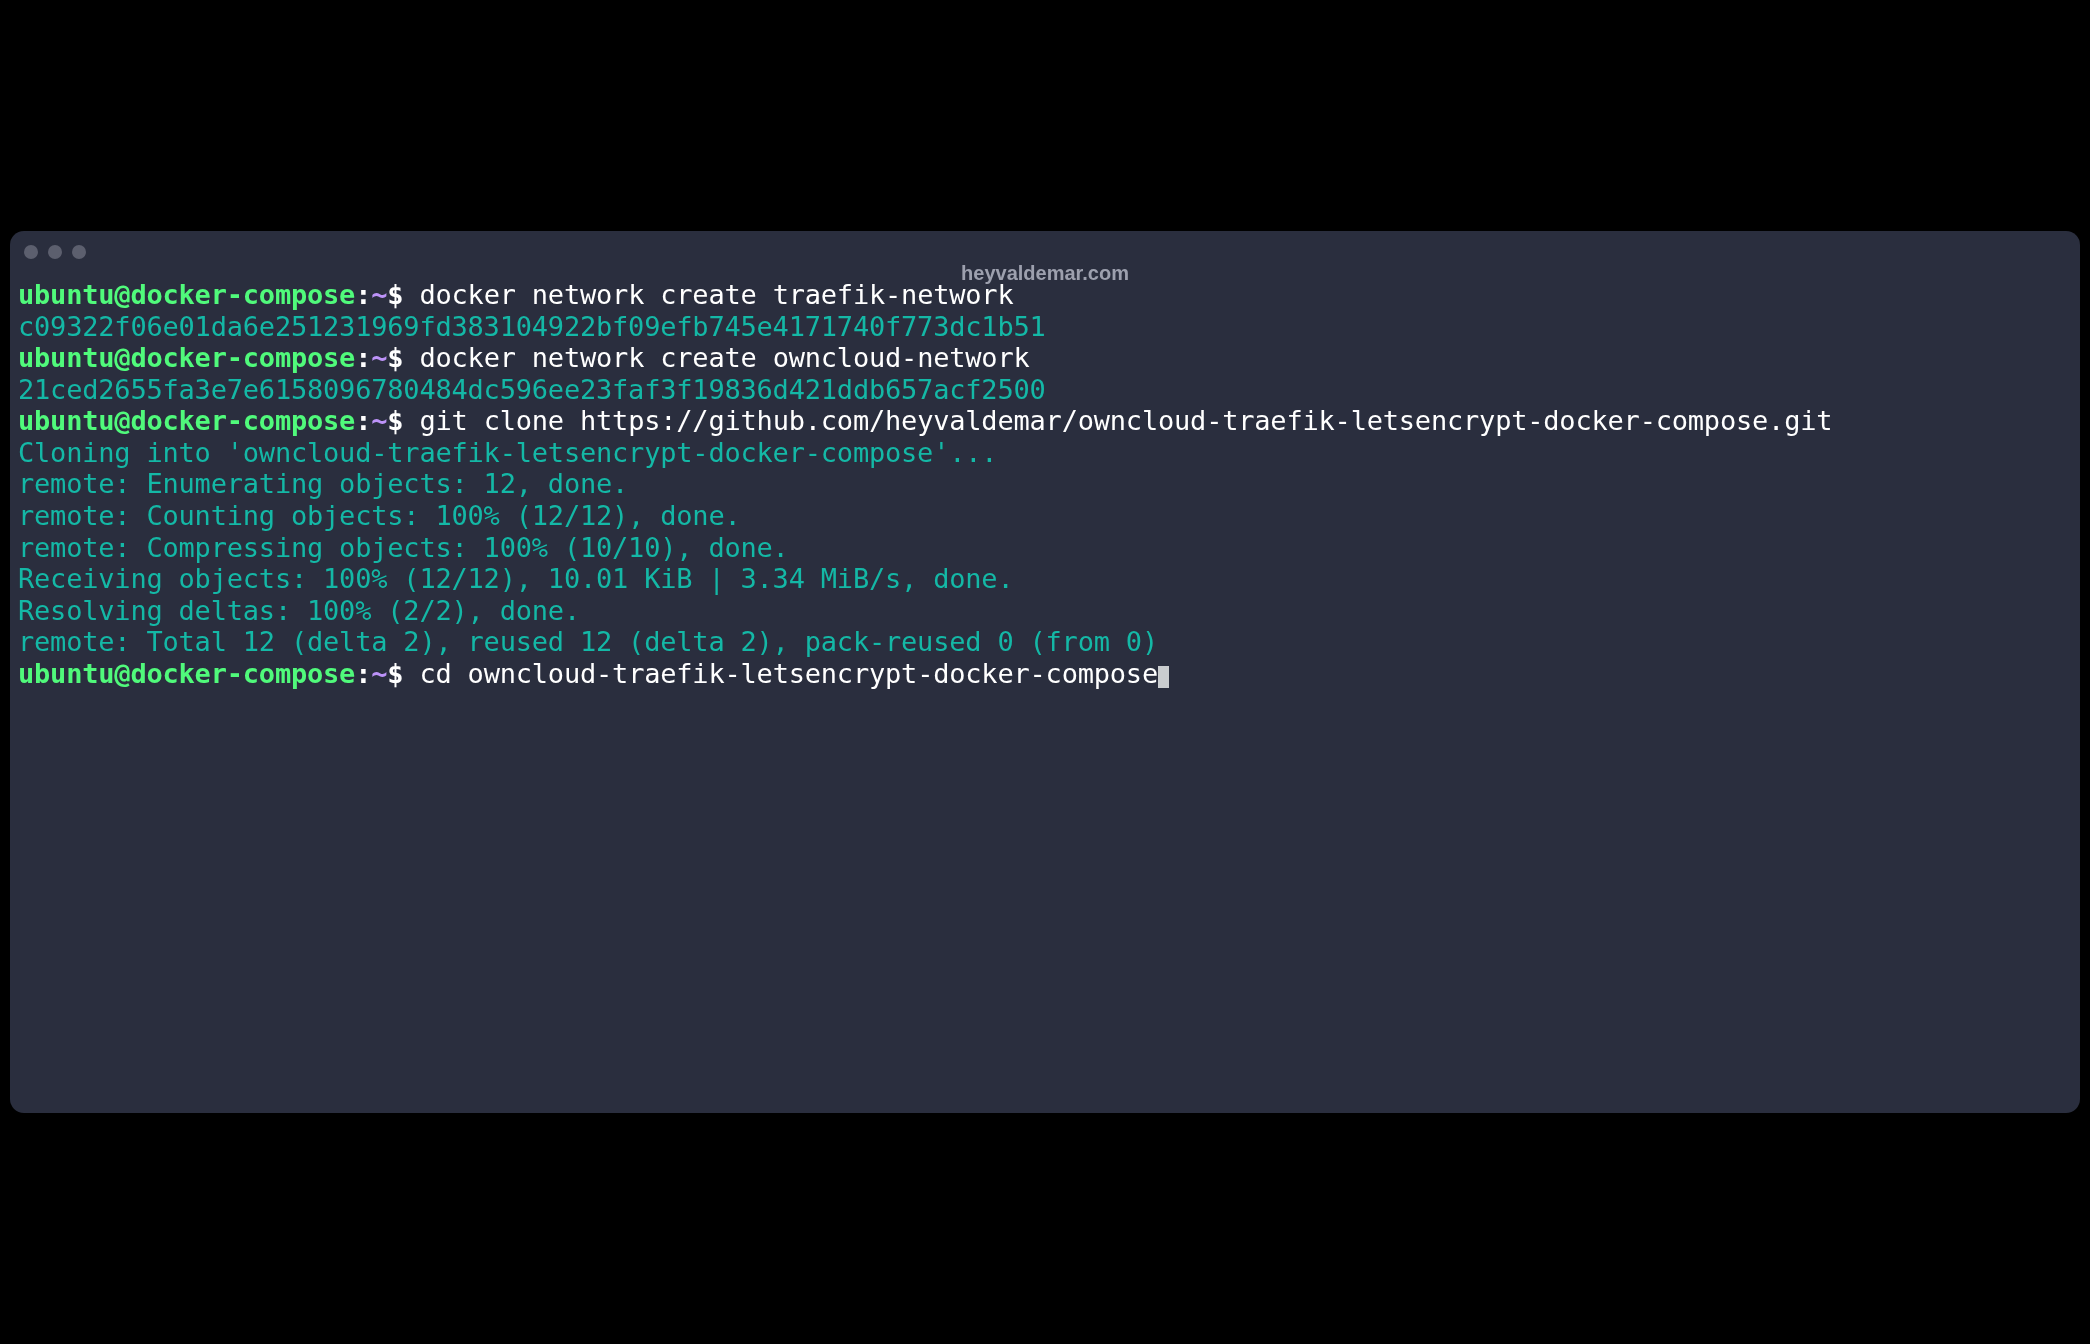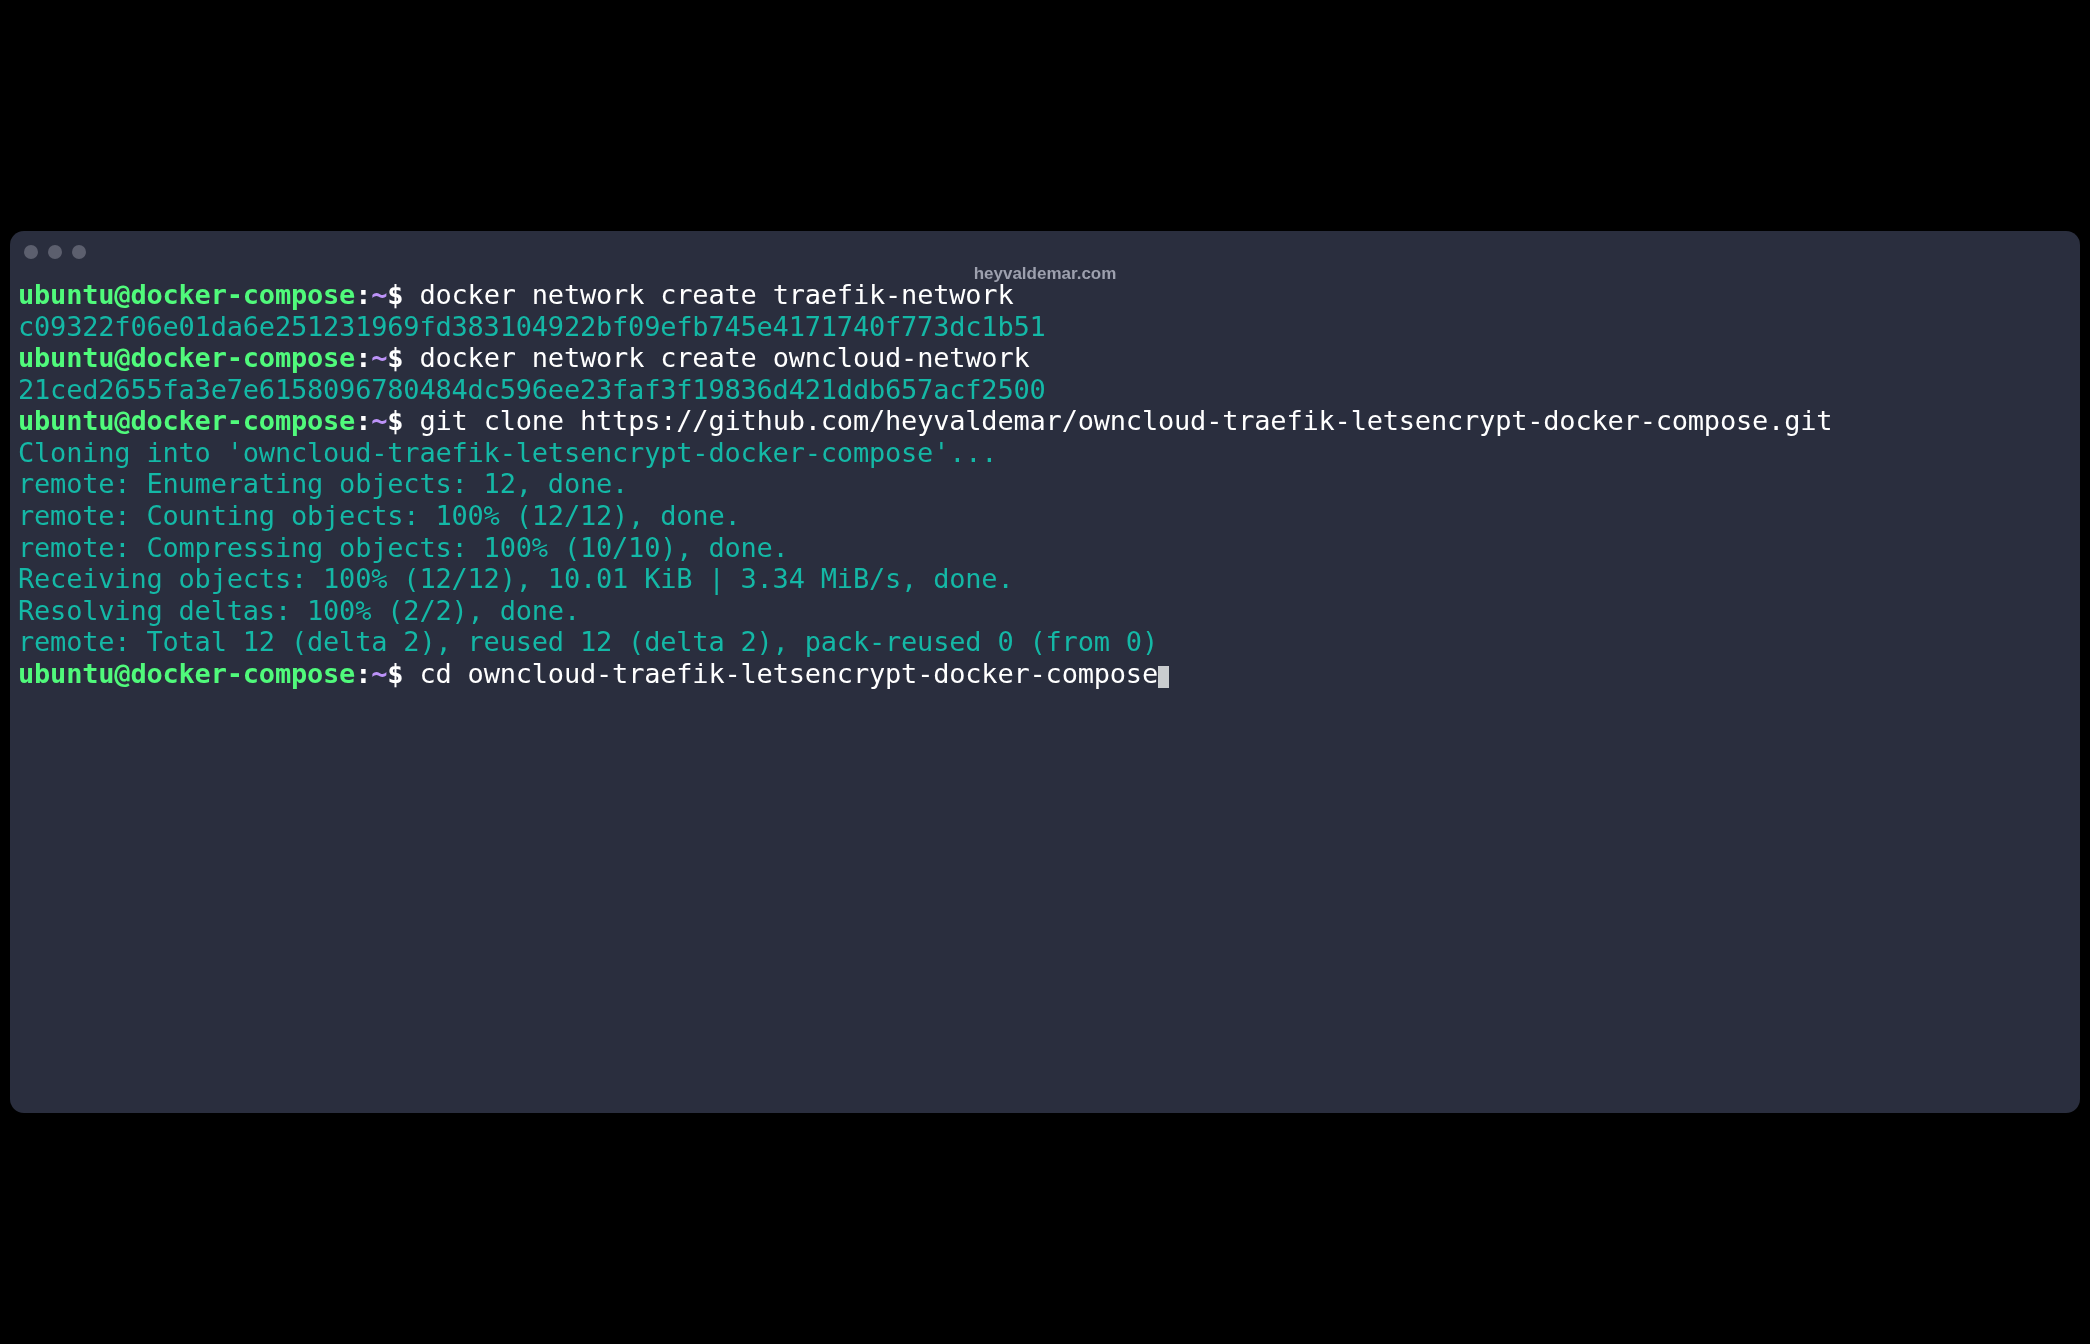--- a/index.html
+++ b/index.html
@@ -43,21 +43,21 @@
       width: 14px;
       height: 14px;
       border-radius: 50%;
       background: #5c5f6e;
     }
     .window-title {
       position: absolute;
       left: 50%;
       transform: translateX(-50%);
       color: #9da0ae;
-      font-size: 17px;
+      font-size: 20px;
       font-weight: 600;
       font-family: -apple-system, BlinkMacSystemFont, "Segoe UI", Helvetica, Arial, sans-serif;
       margin-top: 43px;
     }
     .terminal-body {
       flex: 1;
       padding: 6px 8px;
       font-size: 27px;
       line-height: 1.17;
       color: #ffffff;

